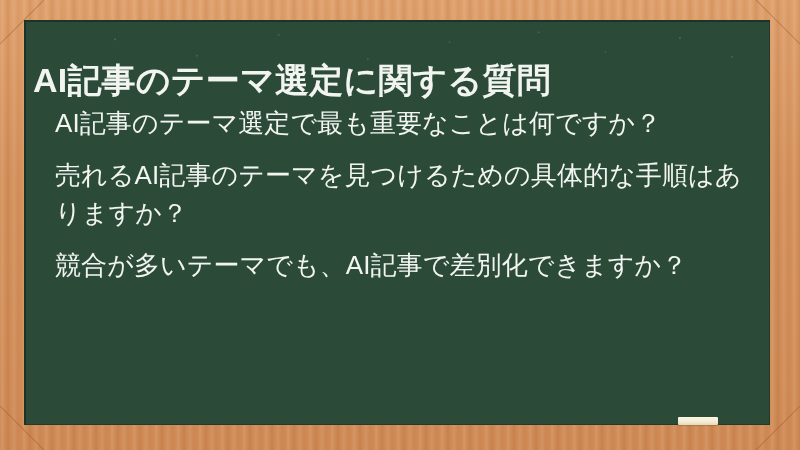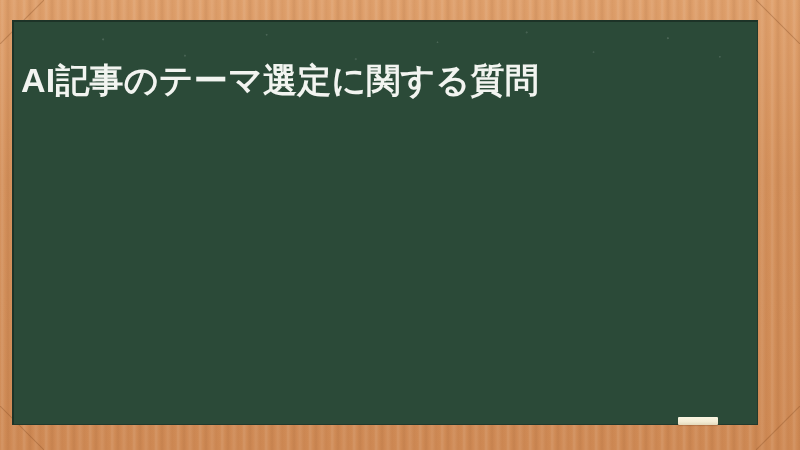--- a/index.html
+++ b/index.html
@@ -52,21 +52,21 @@
   .miter-tr { right: 0; top: 0;
     background: linear-gradient(225deg, rgba(0,0,0,0) calc(50% - 1px), rgba(120,65,25,0.30) 50%, rgba(0,0,0,0) calc(50% + 1px)); }
   .miter-bl { left: 0;  bottom: 0;
     background: linear-gradient(45deg, rgba(0,0,0,0) calc(50% - 1px), rgba(120,65,25,0.28) 50%, rgba(0,0,0,0) calc(50% + 1px)); }
   .miter-br { right: 0; bottom: 0;
     background: linear-gradient(315deg, rgba(0,0,0,0) calc(50% - 1px), rgba(120,65,25,0.28) 50%, rgba(0,0,0,0) calc(50% + 1px)); }
 
   
   .board {
     position: absolute;
-    left: 12px;
+    left: 24px;
     top: 20px;
     width: 746px;
     height: 405px;
     background: #2b4a38;
     border-top: 2px solid #1d3327;
     border-left: 2px solid #1d3327;
     border-right: 1px solid #22392c;
     border-bottom: 1px solid #22392c;
     box-sizing: border-box;
     overflow: hidden;
@@ -141,17 +141,22 @@
   <div class="miter miter-tl"></div>
   <div class="miter miter-tr"></div>
   <div class="miter miter-bl"></div>
   <div class="miter miter-br"></div>
 
   <div class="board">
     <div class="board-dust"></div>
 
     <h1 class="board-title">AI記事のテーマ選定に関する質問</h1>
 
+    <ul class="question-list">
+      <li class="question-item">AI記事のテーマ選定で最も重要なことは何ですか？</li>
+      <li class="question-item">売れるAI記事のテーマを見つけるための具体的な手順はありますか？</li>
+      <li class="question-item">競合が多いテーマでも、AI記事で差別化できますか？</li>
+    </ul>
   </div>
 
   <div class="chalk-stick"></div>
 
 </div>
 
 </body></html>

